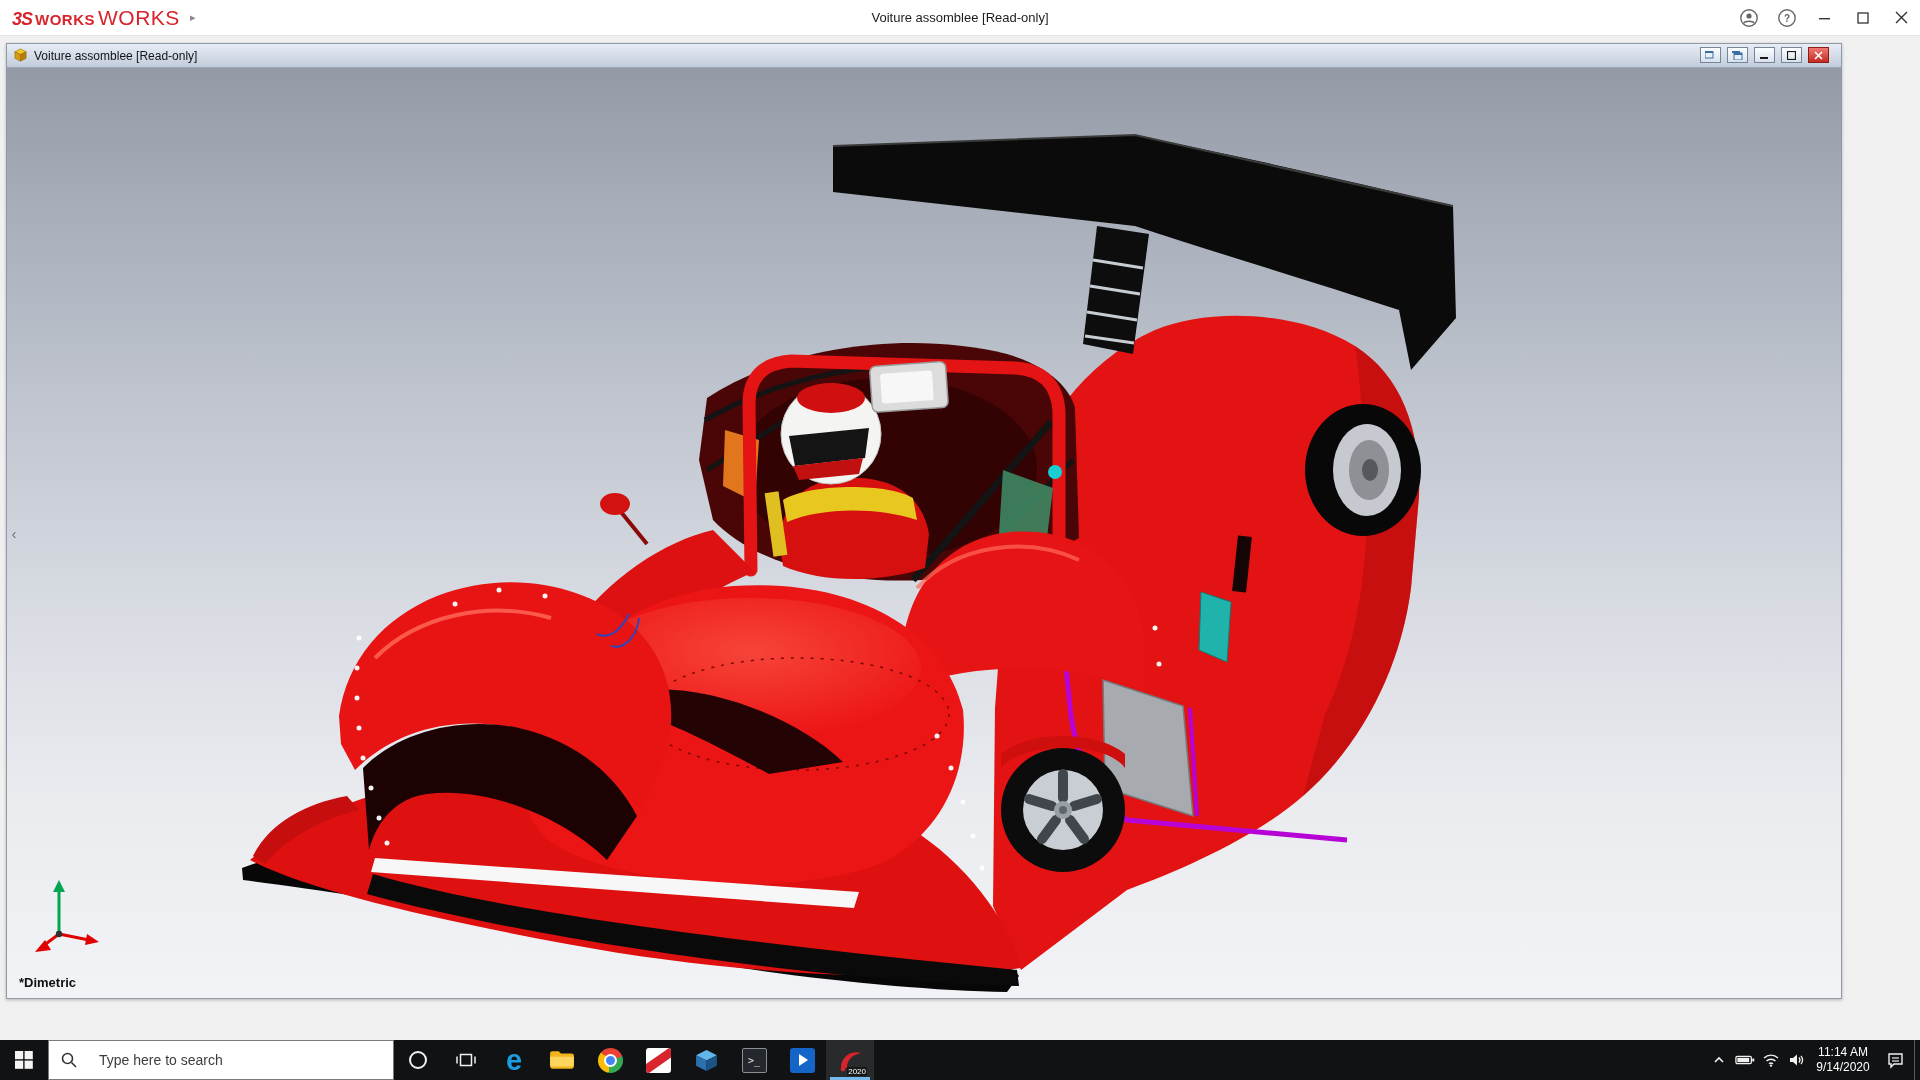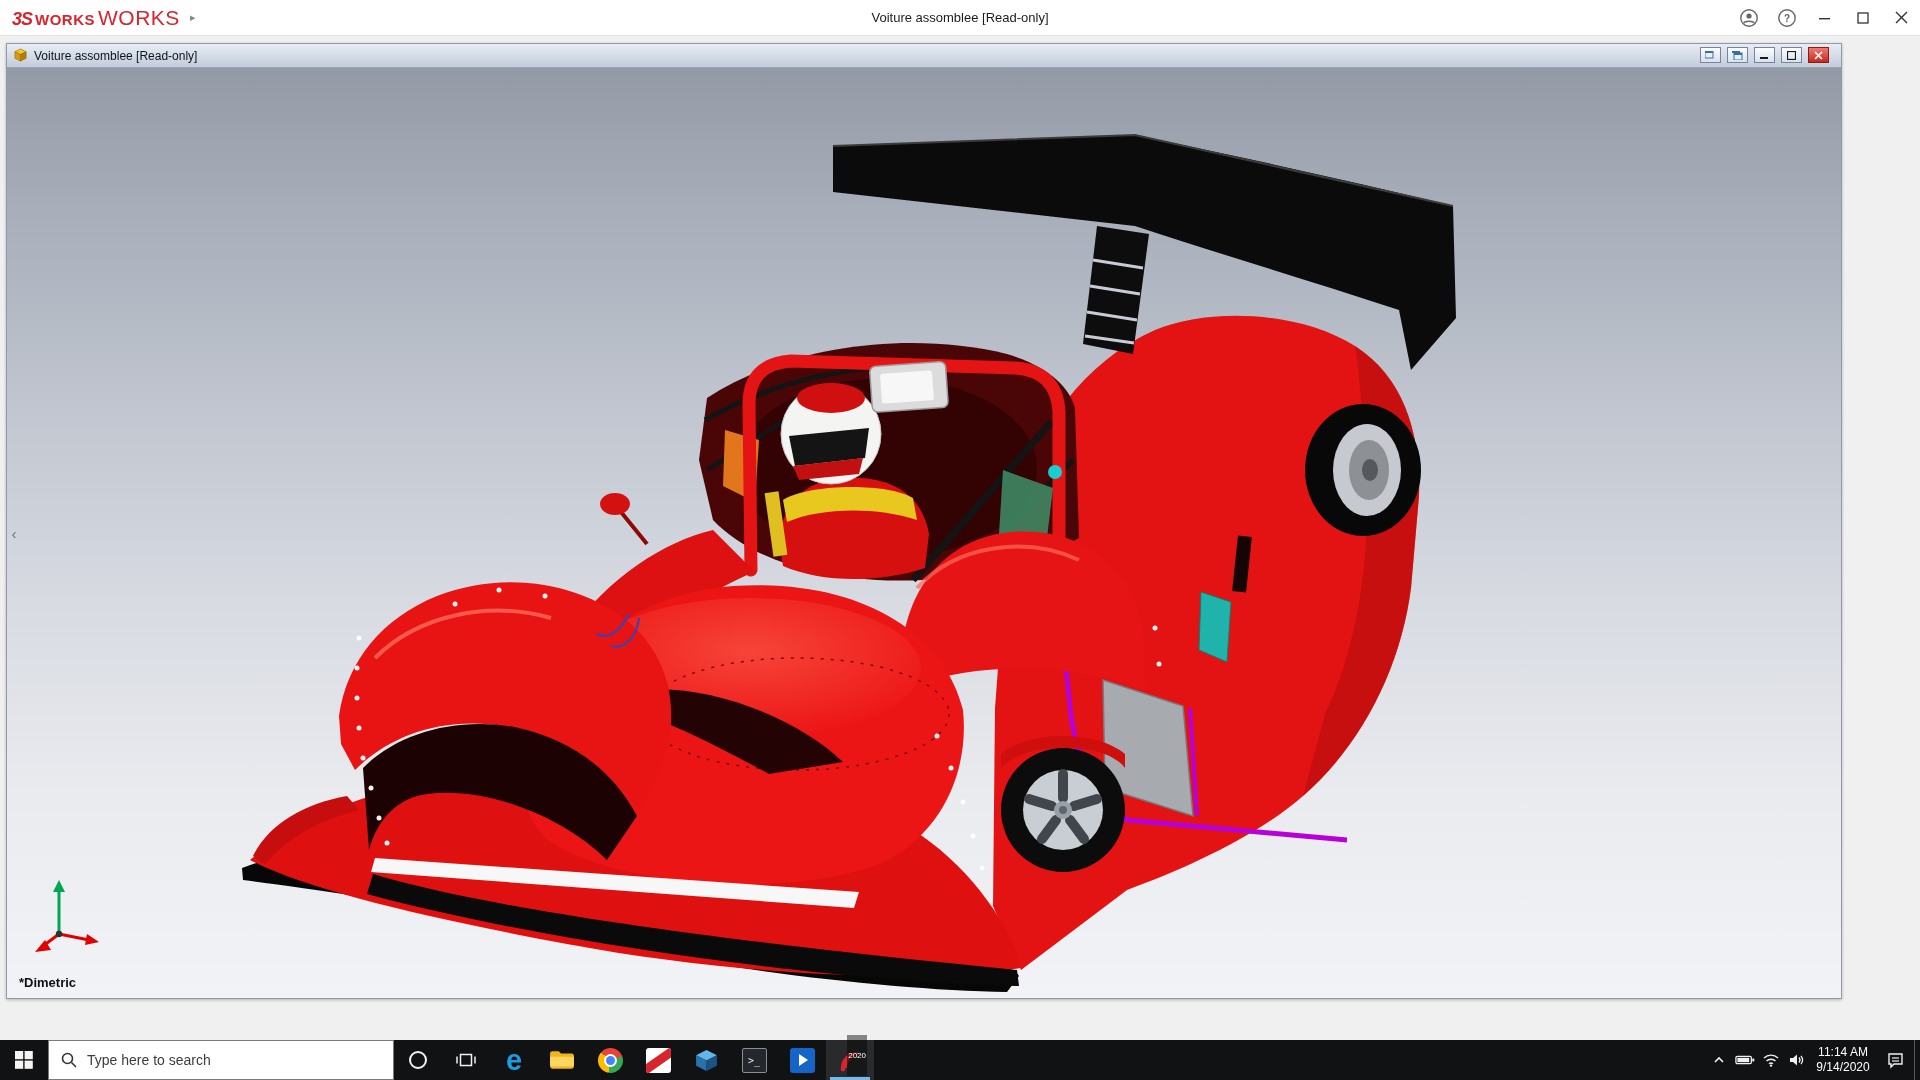--- a/index.html
+++ b/index.html
@@ -31,35 +31,35 @@
     background:linear-gradient(180deg,#939aa6 0%,#a6adb8 14%,#c0c5cf 36%,#d8dbe2 58%,#e9ebef 78%,#f2f3f6 100%)}
   .viewport svg.car{position:absolute;left:0;top:0}
   .collapse-tab{position:absolute;left:0px;top:452px;width:14px;height:26px;color:#6b7480;font-size:15px;display:flex;align-items:center;justify-content:center;cursor:pointer}
   .triad{position:absolute;left:18px;bottom:34px}
   .view-label{position:absolute;left:12px;bottom:8px;font-size:13px;font-weight:bold;color:#101010}
 
   
   .taskbar{position:absolute;bottom:0;left:0;width:1920px;height:40px;background:#101214;display:flex;align-items:stretch;color:#eee}
   .tb-btn{width:48px;display:flex;align-items:center;justify-content:center;position:relative}
   .tb-start{width:48px}
-  .search-box{width:346px;background:#ffffff;border:1px solid #7a7a7a;display:flex;align-items:center;gap:10px;padding-left:12px}
+  .search-box{width:346px;background:#ffffff;border:1px solid #7a7a7a;display:flex;align-items:center;gap:22px;padding-left:12px}
   .search-box input{border:none;outline:none;background:transparent;font-size:14px;color:#333;width:280px;font-family:"Liberation Sans",sans-serif}
   .search-box input::placeholder{color:#3d3d3d;opacity:1}
   .cortana-ring{width:18px;height:18px;border:2px solid #f2f2f2;border-radius:50%}
   .edge-e{color:#1b9de2;font-size:29px;font-weight:bold;line-height:26px}
   .chrome{width:25px;height:25px;border-radius:50%;background:conic-gradient(from -50deg,#ea4335 0 120deg,#34a853 120deg 240deg,#fbbc05 240deg 360deg);position:relative}
   .chrome .cwhite{position:absolute;left:50%;top:50%;width:13px;height:13px;margin:-6.5px 0 0 -6.5px;border-radius:50%;background:#fff}
   .chrome .cblue{position:absolute;left:50%;top:50%;width:9px;height:9px;margin:-4.5px 0 0 -4.5px;border-radius:50%;background:#4285f4}
   .red-app{width:25px;height:25px;background:#fff;border-radius:3px;position:relative;overflow:hidden}
   .red-app .ribbon{position:absolute;left:-6px;top:8px;width:38px;height:9px;background:#d8242c;transform:rotate(-35deg)}
   .console-app{width:25px;height:25px;background:#24272b;border:1px solid #8a8f96;border-radius:2px;color:#e8e8e8;font-family:"DejaVu Sans Mono",monospace;font-size:10px;display:flex;align-items:center;justify-content:center}
   .media-app{width:25px;height:25px;background:#1565c8;border-radius:3px;display:flex;align-items:center;justify-content:center}
   .media-app .play{width:0;height:0;border-left:9px solid #fff;border-top:6px solid transparent;border-bottom:6px solid transparent;margin-left:2px}
   .sw-app{width:30px;height:30px;position:relative;display:flex;align-items:center;justify-content:center}
-  .sw-badge{position:absolute;right:-2px;bottom:-1px;font-size:8px;color:#fff;background:rgba(0,0,0,.45);padding:16px 1px;line-height:9px}
+  .sw-badge{position:absolute;right:-2px;bottom:-1px;font-size:8px;color:#fff;background:rgba(0,0,0,.45);padding:0 1px;line-height:9px}
   .tb-btn.active{background:rgba(255,255,255,.10)}
   .tb-btn.active::after{content:"";position:absolute;left:4px;right:4px;bottom:0;height:3px;background:#76b9ed}
   .tray{margin-left:auto;display:flex;align-items:center}
   .tray-icon{width:26px;height:40px;display:flex;align-items:center;justify-content:center}
   .clock{width:66px;text-align:center;font-size:12px;line-height:15px;color:#fff;padding:0 2px}
   .action-center{width:38px;height:40px;display:flex;align-items:center;justify-content:center}
   .show-desktop{width:6px;border-left:1px solid #5a5a5a;height:40px}
 </style>
 </head>
 <body>

